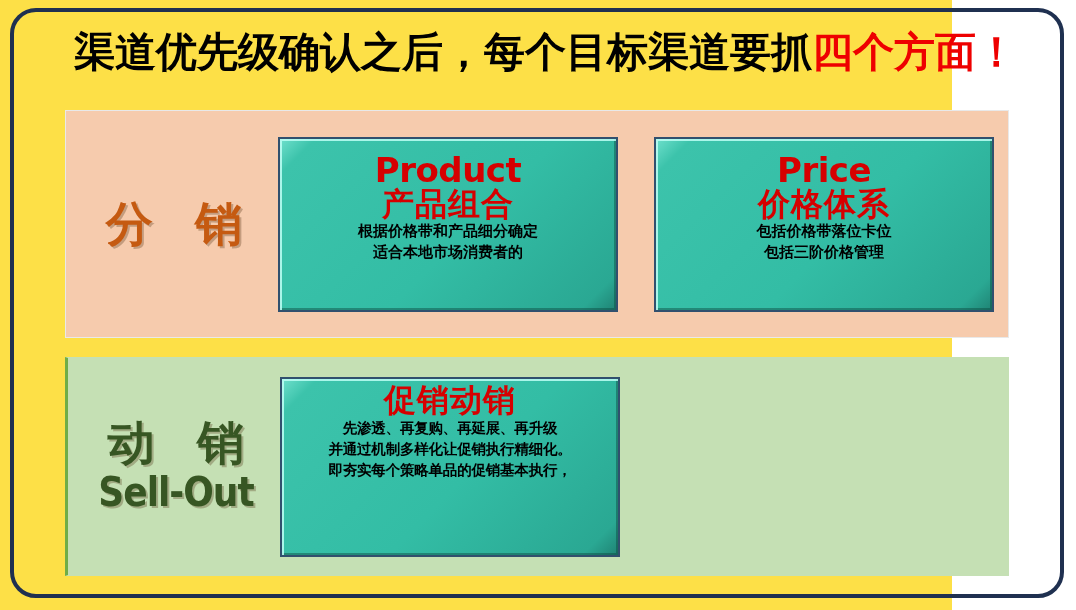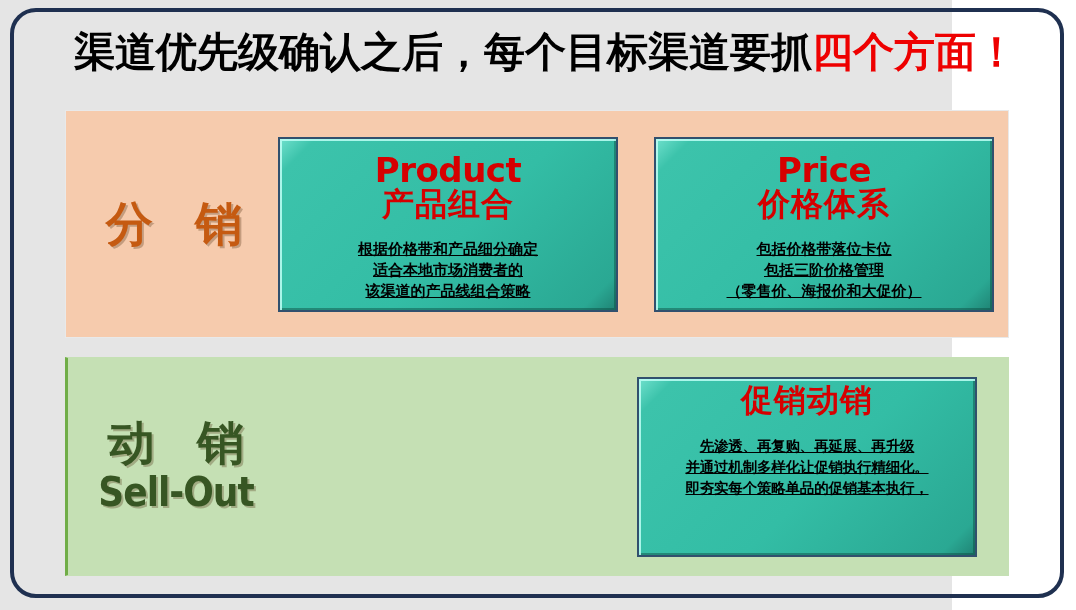--- a/index.html
+++ b/index.html
@@ -11,21 +11,21 @@
     width: 1076px;
     height: 610px;
     font-family: "DejaVu Sans", "Liberation Sans", sans-serif;
     overflow: hidden;
   }
 
   #slide {
     position: relative;
     width: 952px;
     height: 610px;
-    background: #e5e5e5;
+    background: #fde047;
   }
 
   
   #frame {
     position: absolute;
     left: 10px;
     top: 8px;
     width: 1054px;
     height: 590px;
     box-sizing: border-box;
@@ -102,21 +102,21 @@
     text-shadow: 2px 2px 0 rgba(80,50,20,0.30);
   }
   #band-sellin .stage-cn, #band-sellin .stage-en { color: #c55a11; }
   #band-sellout .stage-cn, #band-sellout .stage-en { color: #375623; }
 
   
   .card-row {
     flex: 1 1 auto;
     display: flex;
     flex-direction: row;
-    justify-content: flex-end;
+    justify-content: space-between;
     gap: 36px;
     padding-right: 31px;
   }
 
   .card {
     position: relative;
     width: 340px;
     flex: 0 0 340px;
     box-sizing: border-box;
     border: 2px solid #31506e;
@@ -146,22 +146,21 @@
     line-height: 30px;
     letter-spacing: 1px;
     margin-top: -1px;
   }
   .card-desc {
     color: #000000;
     font-size: 15px;
     line-height: 21px;
     font-weight: bold;
     font-family: "DejaVu Serif", "Liberation Serif", serif;
-    margin-top: 20px;
-    text-decoration: underline;
+    margin-top: 2px;
   }
   .card-desc .dline { display: block; white-space: nowrap; }
 
   
   #band-sellout .card-desc { font-size: 14.5px; letter-spacing: -0.2px; }
 </style>
 </head>
 <body>
 
 <div id="slide">
@@ -177,31 +176,29 @@
       <div class="stage-cn">分 销</div>
     </div>
     <div class="card-row">
 
       <div class="card">
         <div class="card-en">Product</div>
         <div class="card-cn">产品组合</div>
         <div class="card-desc">
           <span class="dline">根据价格带和产品细分确定</span>
           <span class="dline">适合本地市场消费者的</span>
-          <span class="dline">该渠道的产品线组合策略</span>
         </div>
       </div>
 
       <div class="card">
         <div class="card-en">Price</div>
         <div class="card-cn">价格体系</div>
         <div class="card-desc">
           <span class="dline">包括价格带落位卡位</span>
           <span class="dline">包括三阶价格管理</span>
-          <span class="dline">（零售价、海报价和大促价）</span>
         </div>
       </div>
 
     </div>
   </div>
 
   <div class="band" id="band-sellout">
     <div class="stage-label">
       <div class="stage-cn">动 销</div>
       <div class="stage-en">Sell-Out</div>

